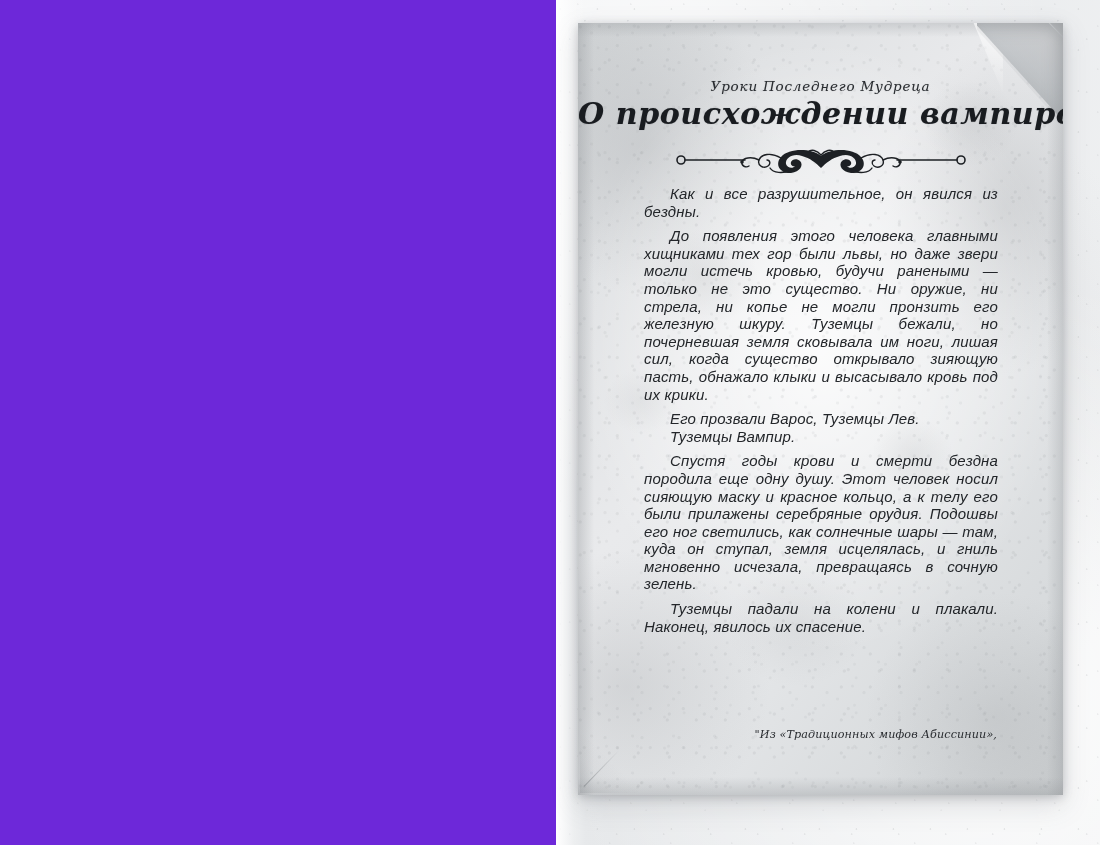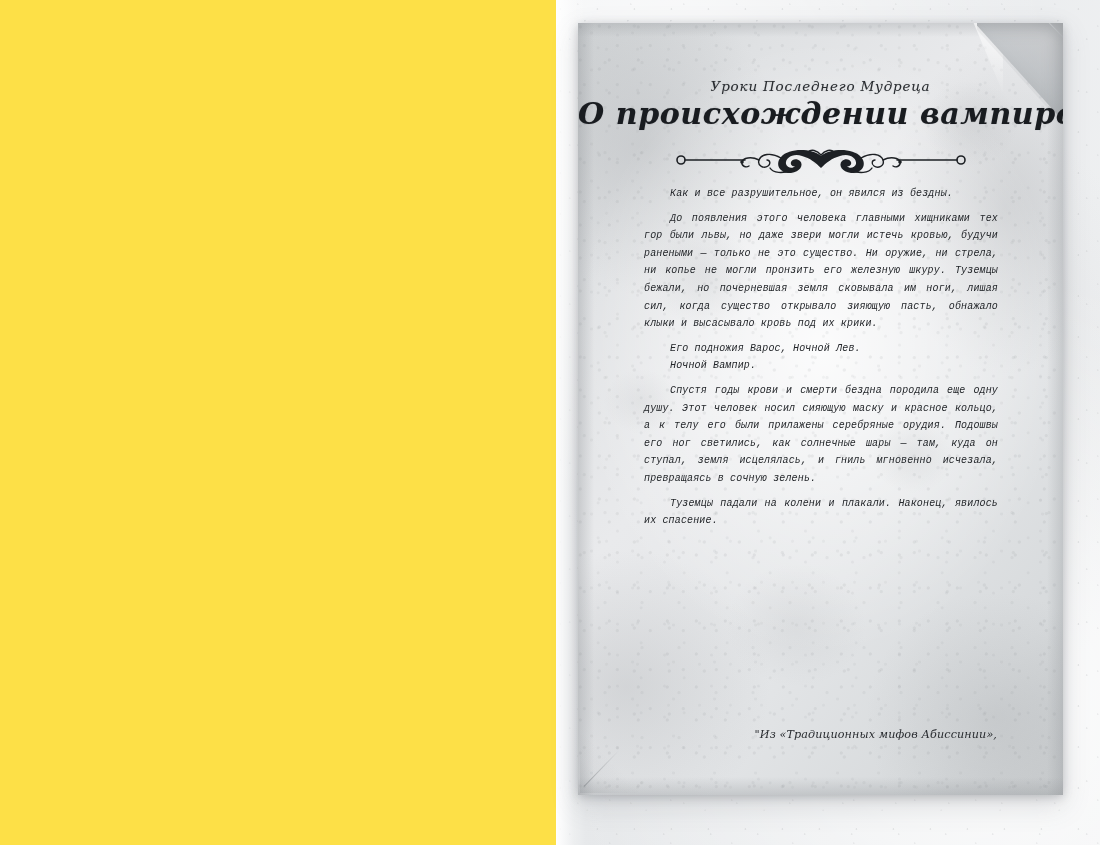--- a/index.html
+++ b/index.html
@@ -11,21 +11,21 @@
     width: 1100px;
     height: 845px;
     overflow: hidden;
     font-family: "DejaVu Serif", serif;
   }
 
   #stage {
     position: relative;
     width: 1100px;
     height: 845px;
-    background: #fde047;
+    background: #6d28d9;
   }
 
   
   #backdrop {
     position: absolute;
     left: 556px;
     top: 0;
     width: 544px;
     height: 845px;
     background:
@@ -261,23 +261,23 @@
     width: 300px;
     height: 34px;
   }
   .divider svg { display: block; width: 300px; height: 34px; }
 
   .body-text {
     position: absolute;
     left: 66px;
     top: 162px;
     width: 354px;
-    font-family: Liberation Mono, monospace;
+    font-family: Liberation Sans, sans-serif;
     font-style: italic;
-    font-size: 10px;
+    font-size: 15px;
     line-height: 17.6px;
     text-align: justify;
     color: #23262a;
     letter-spacing: 0.15px;
   }
   .body-text p {
     margin: 0;
     text-indent: 26px;
     text-align: justify;
   }
@@ -370,22 +370,22 @@
             <circle cx="150" cy="13" r="2.6"></circle>
             <circle cx="71" cy="16" r="1.8"></circle>
             <circle cx="229" cy="16" r="1.8"></circle>
           </g>
         </svg>
       </div>
 
       <div class="body-text">
         <p>Как и все разрушительное, он явился из бездны.</p>
         <p class="gap">До появления этого человека главными хищниками тех гор были львы, но даже звери могли истечь кровью, будучи ранеными — только не это существо. Ни оружие, ни стрела, ни копье не могли пронзить его железную шкуру. Туземцы бежали, но почерневшая земля сковывала им ноги, лишая сил, когда существо открывало зияющую пасть, обнажало клыки и высасывало кровь под их крики.</p>
-        <p class="gap">Его подножия Варос, Ночной Лев.</p>
-        <p>Ночной Вампир.</p>
+        <p class="gap">Его прозвали Варос, Туземцы Лев.</p>
+        <p>Туземцы Вампир.</p>
         <p class="gap">Спустя годы крови и смерти бездна породила еще одну душу. Этот человек носил сияющую маску и красное кольцо, а к телу его были прилажены серебряные орудия. Подошвы его ног светились, как солнечные шары — там, куда он ступал, земля исцелялась, и гниль мгновенно исчезала, превращаясь в сочную зелень.</p>
         <p class="gap">Туземцы падали на колени и плакали. Наконец, явилось их спасение.</p>
 
       </div>
 
       <div class="attribution">
         <div>"Из «Традиционных мифов Абиссинии»,</div>
       </div>
 
     </div>

